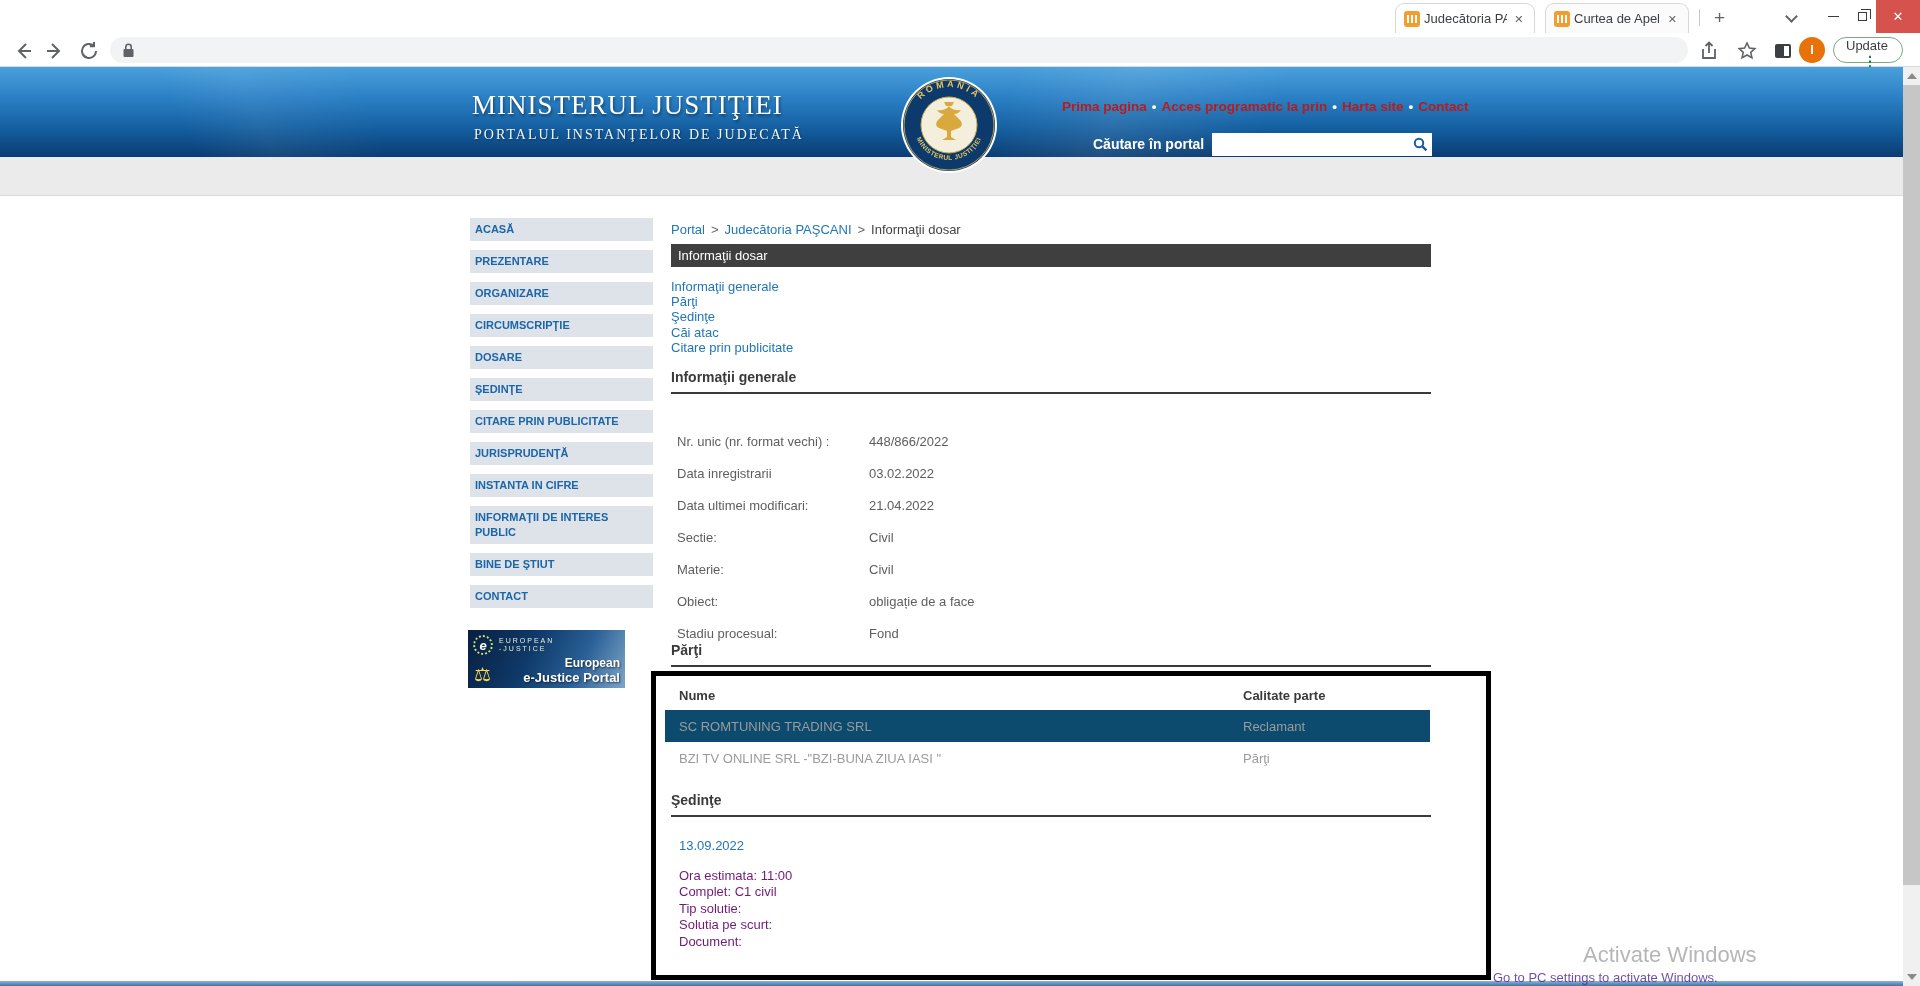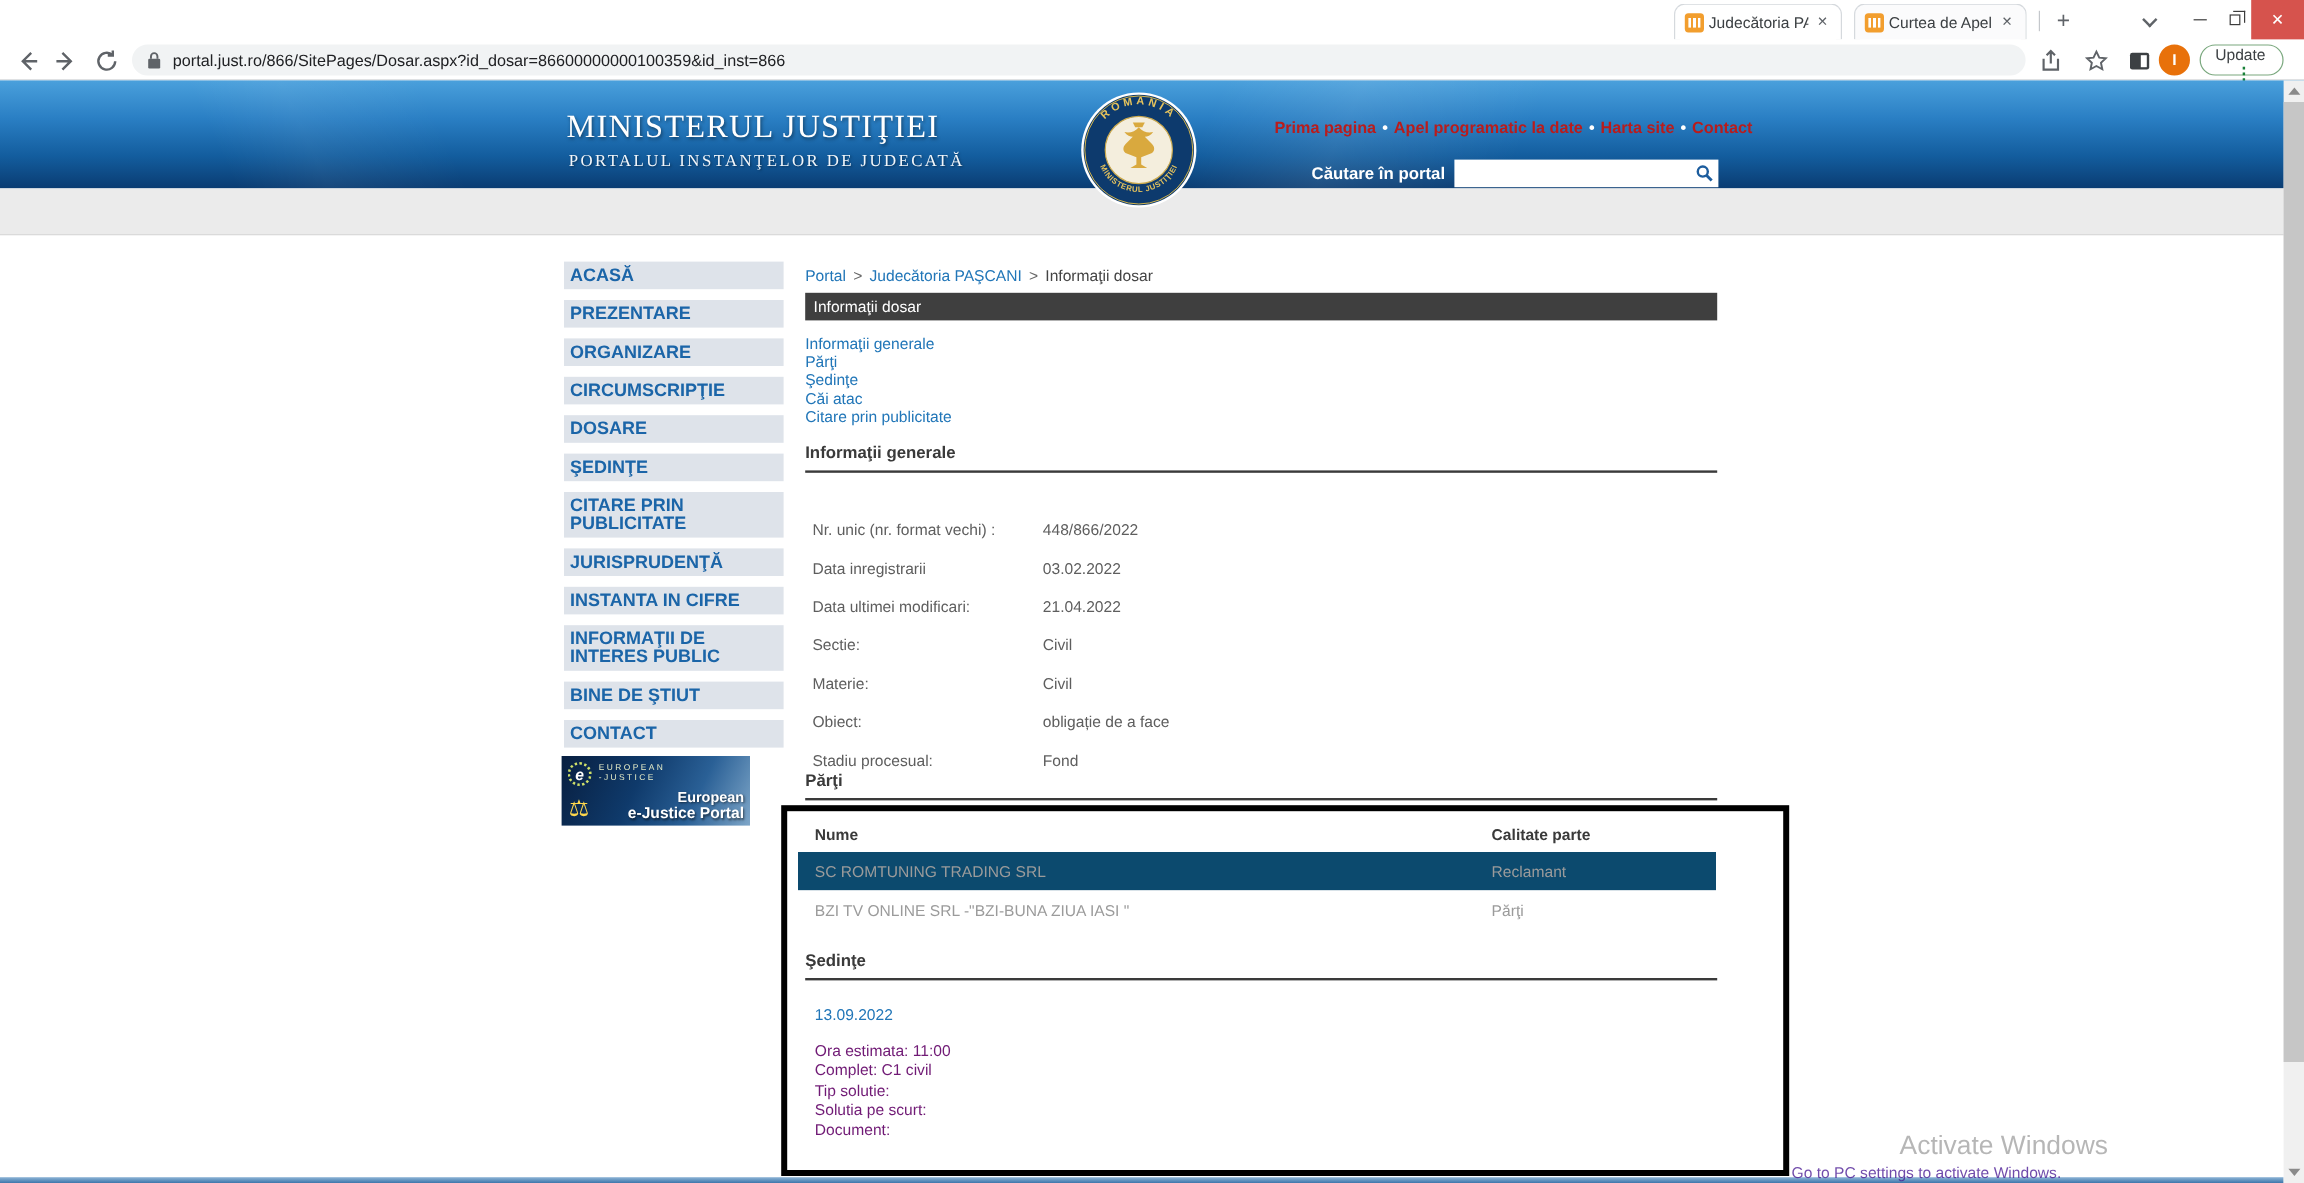--- a/index.html
+++ b/index.html
@@ -57,21 +57,21 @@
   .searchlabel { position:absolute; left:1093px; top:136px; font-size:14px; font-weight:bold; color:#fff; z-index:2; }
   .searchbox { position:absolute; left:1212px; top:133px; width:220px; height:23px; background:#fff; z-index:2;
                display:flex; align-items:center; }
   .searchbox input { flex:1; border:none; outline:none; height:19px; font-size:13px; padding:0 4px; background:transparent; }
   .searchbtn { width:24px; height:23px; display:flex; align-items:center; justify-content:center; }
 
   .graystrip { position:absolute; left:0; top:157px; width:1920px; height:39px; background:#ebebeb; border-bottom:1px solid #dadada; }
 
   
   .sidebar { position:absolute; left:470px; top:218px; width:183px; }
-  .sideitem { background:#dee3ea; color:#1b65a8; font-weight:bold; font-size:15px; line-height:15px;
+  .sideitem { background:#dee3ea; color:#1b65a8; font-weight:bold; font-size:11px; line-height:15px;
               padding:4px 2px 4px 5px; margin-bottom:9px; min-height:23px; }
   .ebanner { position:absolute; left:468px; top:630px; width:157px; height:58px;
      background:linear-gradient(115deg,#081f40 0%,#0f3a6b 40%,#2a6096 70%,#7ea6c8 100%); overflow:hidden; }
   .ebanner .elogo { position:absolute; left:5px; top:5px; width:20px; height:20px; border:2px dotted #cfe06a;
      border-radius:50%; color:#fff; font-style:italic; font-weight:bold; font-size:13px; text-align:center; line-height:18px; }
   .ebanner .elogotxt { position:absolute; left:31px; top:7px; font-size:7px; letter-spacing:2px; color:#e9efc9; line-height:8px; }
   .ebanner .scales { position:absolute; left:6px; bottom:2px; font-size:19px; color:#ffd84d; }
   .ebanner .caption { position:absolute; right:5px; bottom:4px; text-align:right; color:#fff; font-weight:bold;
      text-shadow:1px 1px 2px rgba(0,0,0,.6); line-height:13px; }
   .ebanner .cap1 { font-size:12px; } .ebanner .cap2 { font-size:13px; }
@@ -147,21 +147,20 @@
     <path d="M8 4 L15 11 L8 18 M15 11 H3" stroke="#5f6368" stroke-width="2" fill="none"></path>
   </svg>
   <svg class="navicon" style="left:78px;" viewBox="0 0 22 22">
     <path d="M18 11 a7 7 0 1 1 -2.2 -5.1 M16 2 v4.2 h-4.2" stroke="#5f6368" stroke-width="2" fill="none"></path>
   </svg>
   <div class="omnibox">
     <svg width="13" height="15" viewBox="0 0 13 15">
       <rect x="1.5" y="6" width="10" height="8" rx="1" fill="#5f6368"></rect>
       <path d="M3.8 6 V4 a2.7 2.7 0 0 1 5.4 0 V6" stroke="#5f6368" stroke-width="1.6" fill="none"></path>
     </svg>
-    <span class="urltext">portal.just.ro/866/SitePages/Dosar.aspx?id_dosar=86600000000100359&amp;id_inst=866</span>
   </div>
   <svg class="navicon" style="left:1698px;" viewBox="0 0 22 22">
     <path d="M5 9 v9 h12 V9" stroke="#5f6368" stroke-width="1.8" fill="none"></path>
     <path d="M11 13 V3 M7.5 6 L11 2.6 L14.5 6" stroke="#5f6368" stroke-width="1.8" fill="none"></path>
   </svg>
   <svg class="navicon" style="left:1736px;" viewBox="0 0 22 22">
     <path d="M11 3 l2.4 5 5.4 .6 -4 3.7 1.1 5.4 -4.9 -2.7 -4.9 2.7 1.1 -5.4 -4 -3.7 5.4 -.6 z" stroke="#5f6368" stroke-width="1.6" fill="none"></path>
   </svg>
   <svg class="navicon" style="left:1772px;" viewBox="0 0 22 22">
     <rect x="3" y="4" width="16" height="14" rx="2" fill="#3c4043"></rect>
@@ -191,21 +190,21 @@
   </text>
   <text font-size="6.5" fill="#e6c35c" font-weight="bold" letter-spacing="0.5">
     <textPath href="#arcBot" startOffset="50%" text-anchor="middle">MINISTERUL JUSTIŢIEI</textPath>
   </text>
   <circle cx="49" cy="49" r="28" fill="#f4eedd" stroke="#caa94e"></circle>
   <path d="M49 30 c-3 4 -8 5 -12 4 c2 3 5 4 7 4 l-6 6 c-3 3 -2 7 1 8 l8 3 v6 l-5 3 h14 l-5 -3 v-6 l8 -3 c3 -1 4 -5 1 -8 l-6 -6 c2 0 5 -1 7 -4 c-4 1 -9 0 -12 -4 z" fill="#d9a93e"></path>
   <path d="M44 26 h10 l-2 4 h-6 z" fill="#d9a93e"></path>
 </svg>
 
 <div class="hdrnav">
-  <a href="#">Prima pagina</a><span class="sep">•</span><a href="#">Apel programatic la date</a><span class="sep">•</span><a href="#">Harta site</a><span class="sep">•</span><a href="#">Contact</a>
+  <a href="#">Prima pagina</a><span class="sep">•</span><a href="#">Acces programatic la prin</a><span class="sep">•</span><a href="#">Harta site</a><span class="sep">•</span><a href="#">Contact</a>
 </div>
 
 <div class="searchlabel">Căutare în portal</div>
 <div class="searchbox">
   <input type="text" style="">
   <span class="searchbtn">
     <svg width="15" height="15" viewBox="0 0 15 15">
       <circle cx="6" cy="6" r="4.2" stroke="#1d5d9e" stroke-width="2" fill="none"></circle>
       <path d="M9.2 9.2 L13.4 13.4" stroke="#1d5d9e" stroke-width="2.4"></path>
     </svg>

